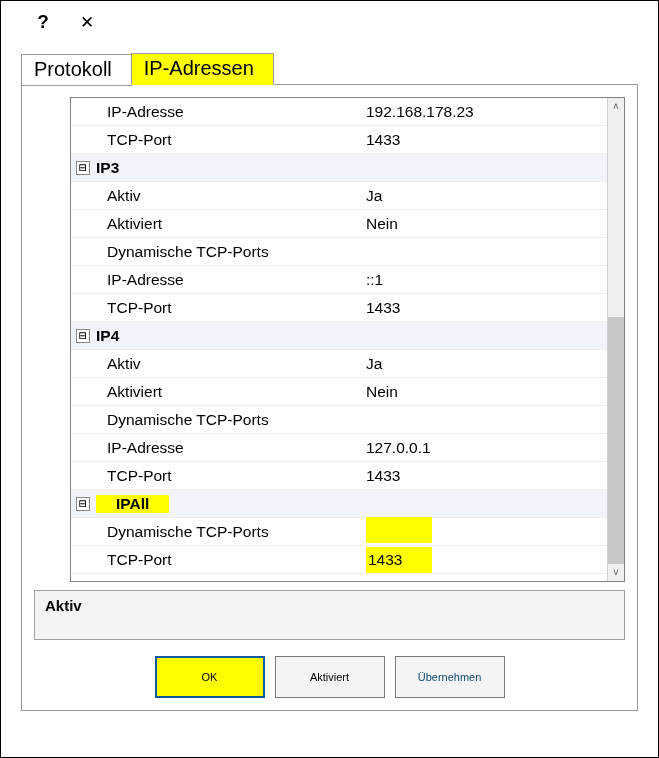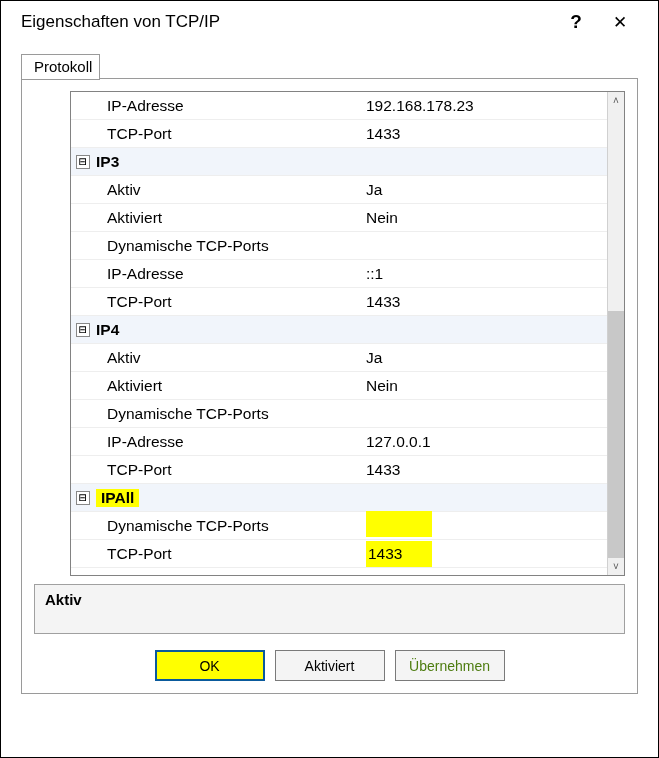--- a/index.html
+++ b/index.html
@@ -48,22 +48,22 @@
     }
     .content {
       padding: 10px 20px 14px 20px;
     }
     .tabs {
       display: flex;
       position: relative;
       z-index: 2;
     }
     .tab {
-      padding: 3px 7px 4px 12px;
-      font-size: 15px;
+      padding: 3px 19px 4px 12px;
+      font-size: 20px;
       border: 1px solid #9a9a9a;
       background: #fff;
       cursor: pointer;
       margin-right: -1px;
       position: relative;
     }
     .tab.active {
       background: #ffff00;
       border-bottom: 1px solid #ffff00;
       z-index: 3;
@@ -158,21 +158,21 @@
     .pname {
       flex: 0 0 255px;
     }
     .pval {
       flex: 1;
       padding-left: 4px;
     }
     .hl {
       background: #ffff00;
       display: inline-block;
-      padding: 0 5px;
+      padding: 0 20px;
     }
     .hl-block {
       background: #ffff00;
       display: inline-block;
       width: 66px;
       height: 26px;
       line-height: 26px;
       padding-left: 2px;
     }
     .desc-box {
@@ -190,49 +190,49 @@
       font-size: 15px;
     }
     .buttons {
       display: flex;
       justify-content: center;
       gap: 10px;
       margin-top: 16px;
     }
     .btn {
       width: 110px;
-      height: 31px;
-      font-size: 14px;
+      height: 42px;
+      font-size: 11px;
       border: 1px solid #7a7a7a;
       background: #f4f4f4;
       cursor: pointer;
       padding: 0;
     }
     .btn.ok {
       background: #ffff00;
       border: 2px solid #0a5a9c;
     }
     .btn.disabled {
-      color: #4d7c0f;
+      color: #0c4a6e;
       cursor: default;
     }
   </style>
 </head>
 <body>
 
 <div class="dialog">
   <div class="titlebar">
-    <div class="titlebar-title">Eigenschaften von TCP/IP</div>
     <div class="titlebar-btn titlebar-help">?</div>
     <div class="titlebar-btn titlebar-close">✕</div>
   </div>
 
   <div class="content">
     <div class="tabs">
       <div class="tab inactive">Protokoll</div>
+      <div class="tab active">IP-Adressen</div>
     </div>
 
     <div class="tab-panel">
       <div class="grid-wrap">
         <div class="grid" id="grid">
             <div class="row prop">
               <div class="indent"></div>
               <div class="pname">IP-Adresse</div>
               <div class="pval">192.168.178.23</div>
             </div>

